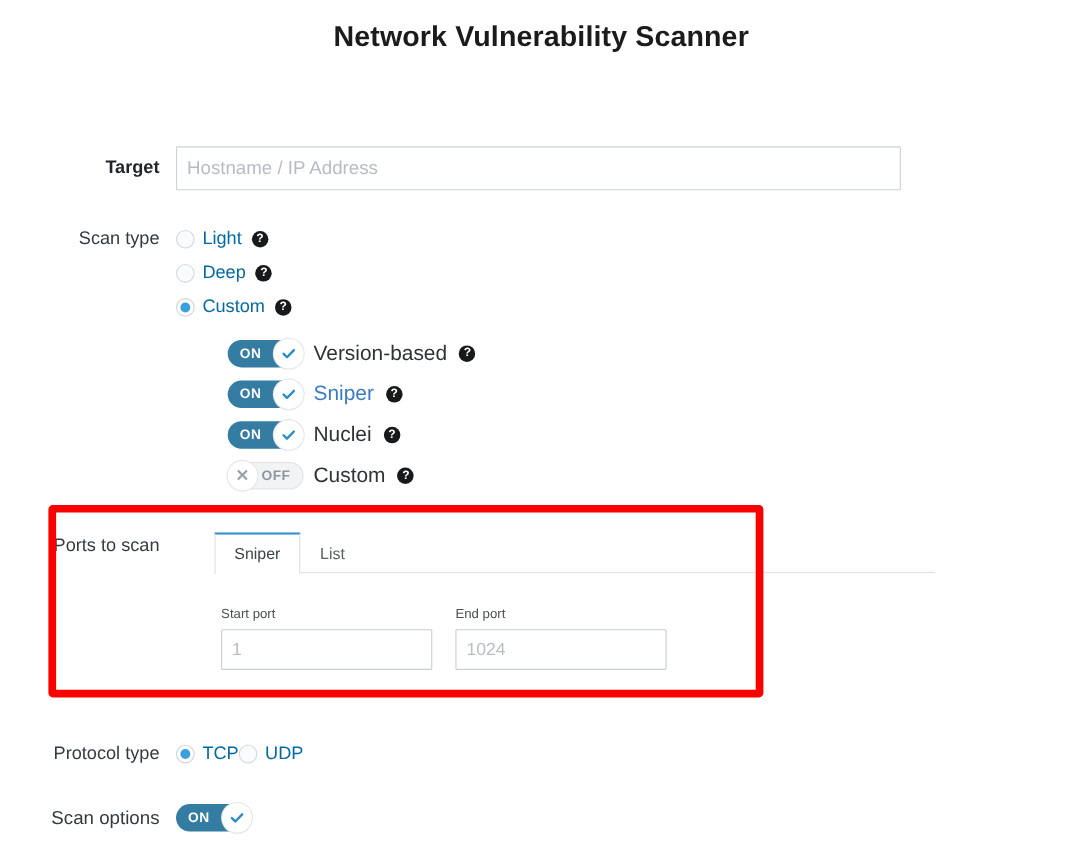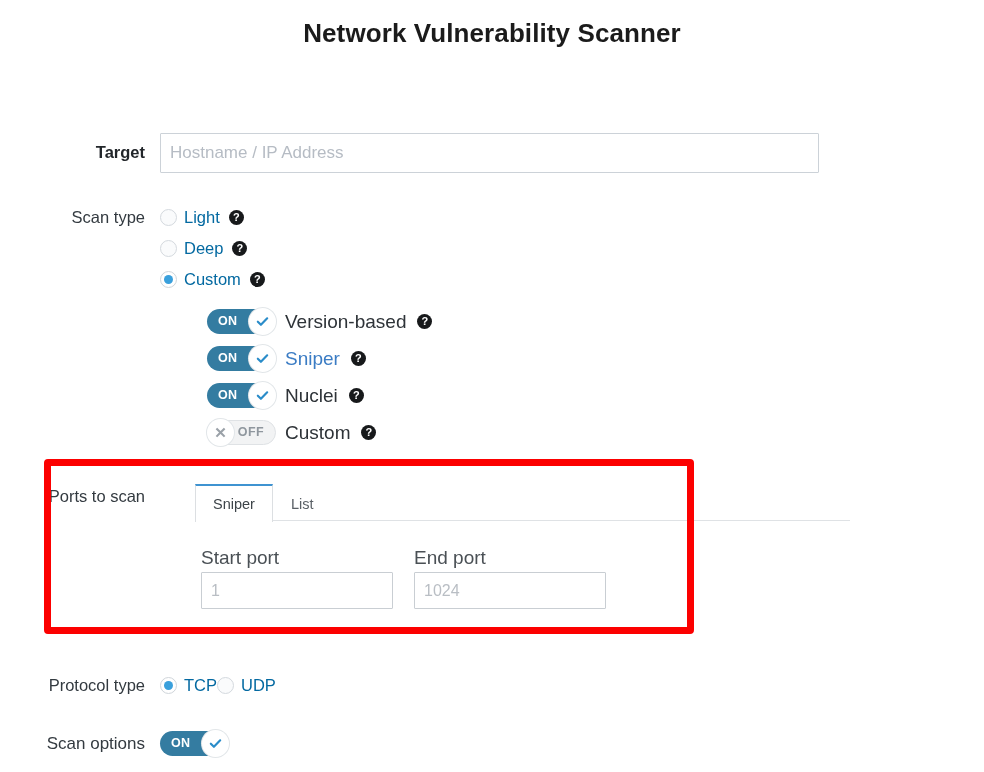--- a/index.html
+++ b/index.html
@@ -205,21 +205,21 @@
   }
 
   .port-fields {
     position: absolute;
     left: 201px; top: 550px;
     display: flex;
     gap: 21px;
   }
   .field-group { display: flex; flex-direction: column; }
   .field-label {
-    font-size: 19px;
+    font-size: 12px;
     color: #4a5055;
     margin-bottom: 6px;
     line-height: 16px;
   }
   .port-input {
     width: 192px;
     height: 37px;
     border: 1px solid #c9ced3;
     background: #fff;
     font-family: "Liberation Sans", sans-serif;

